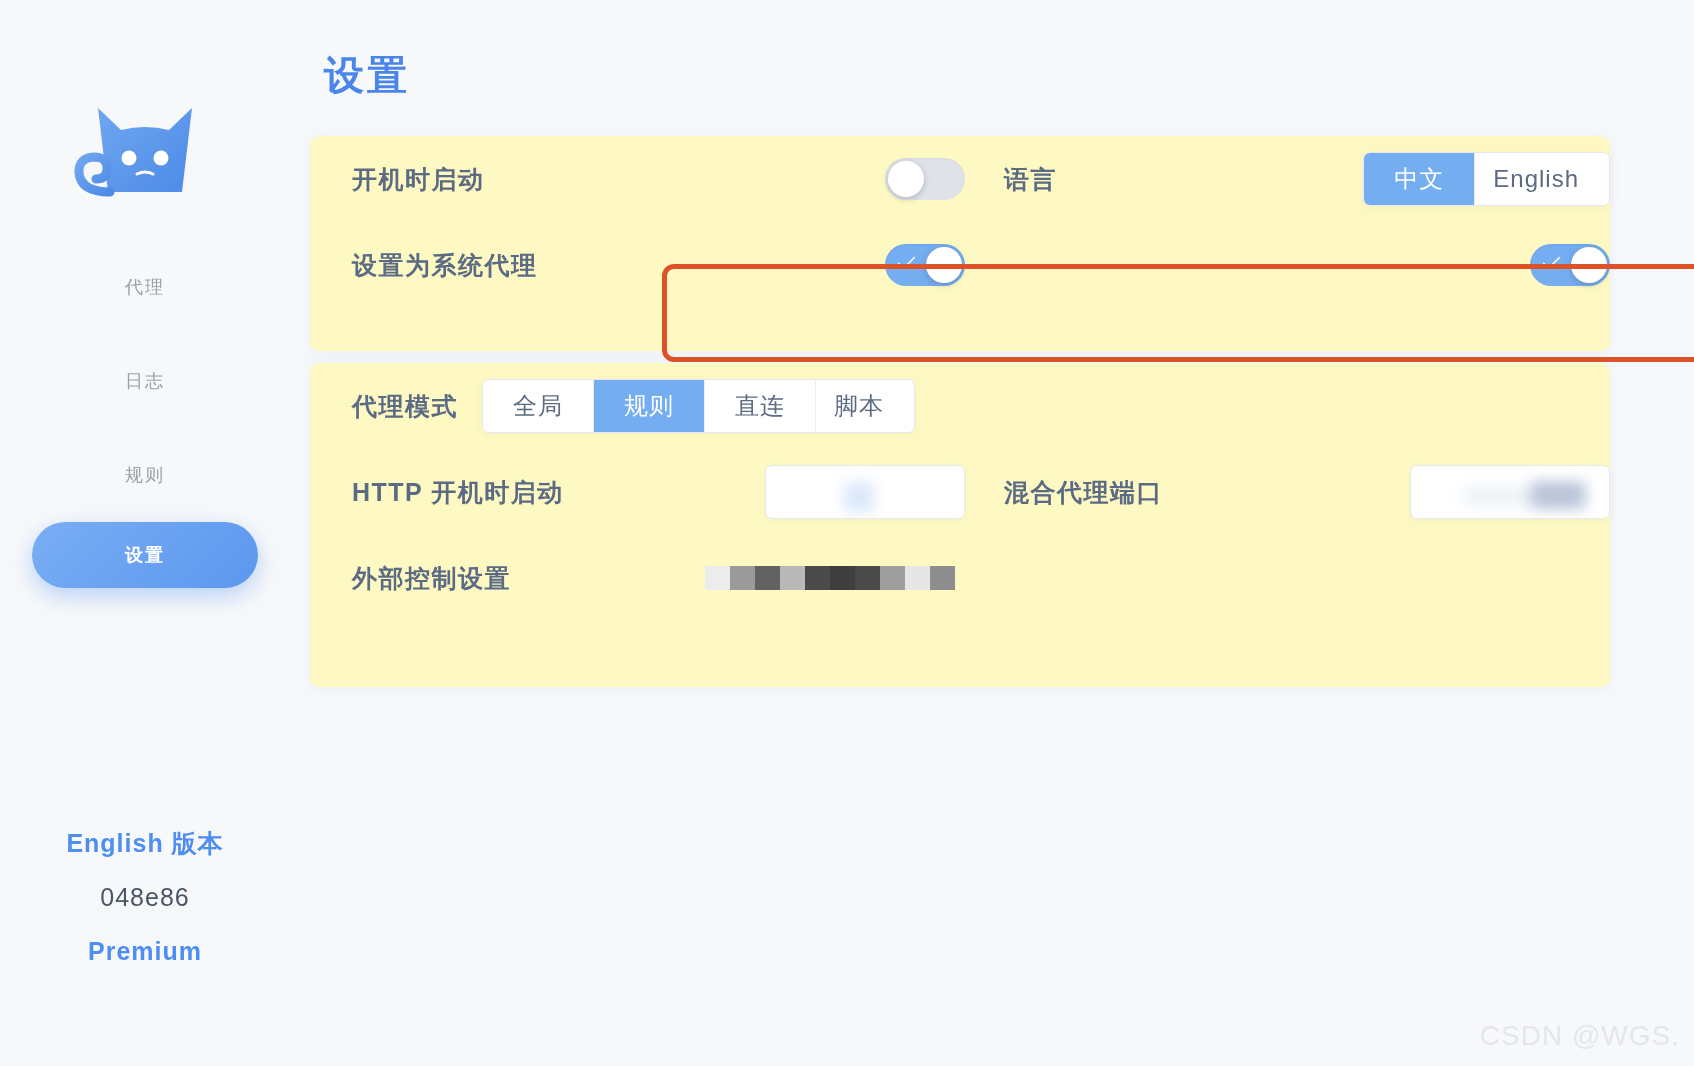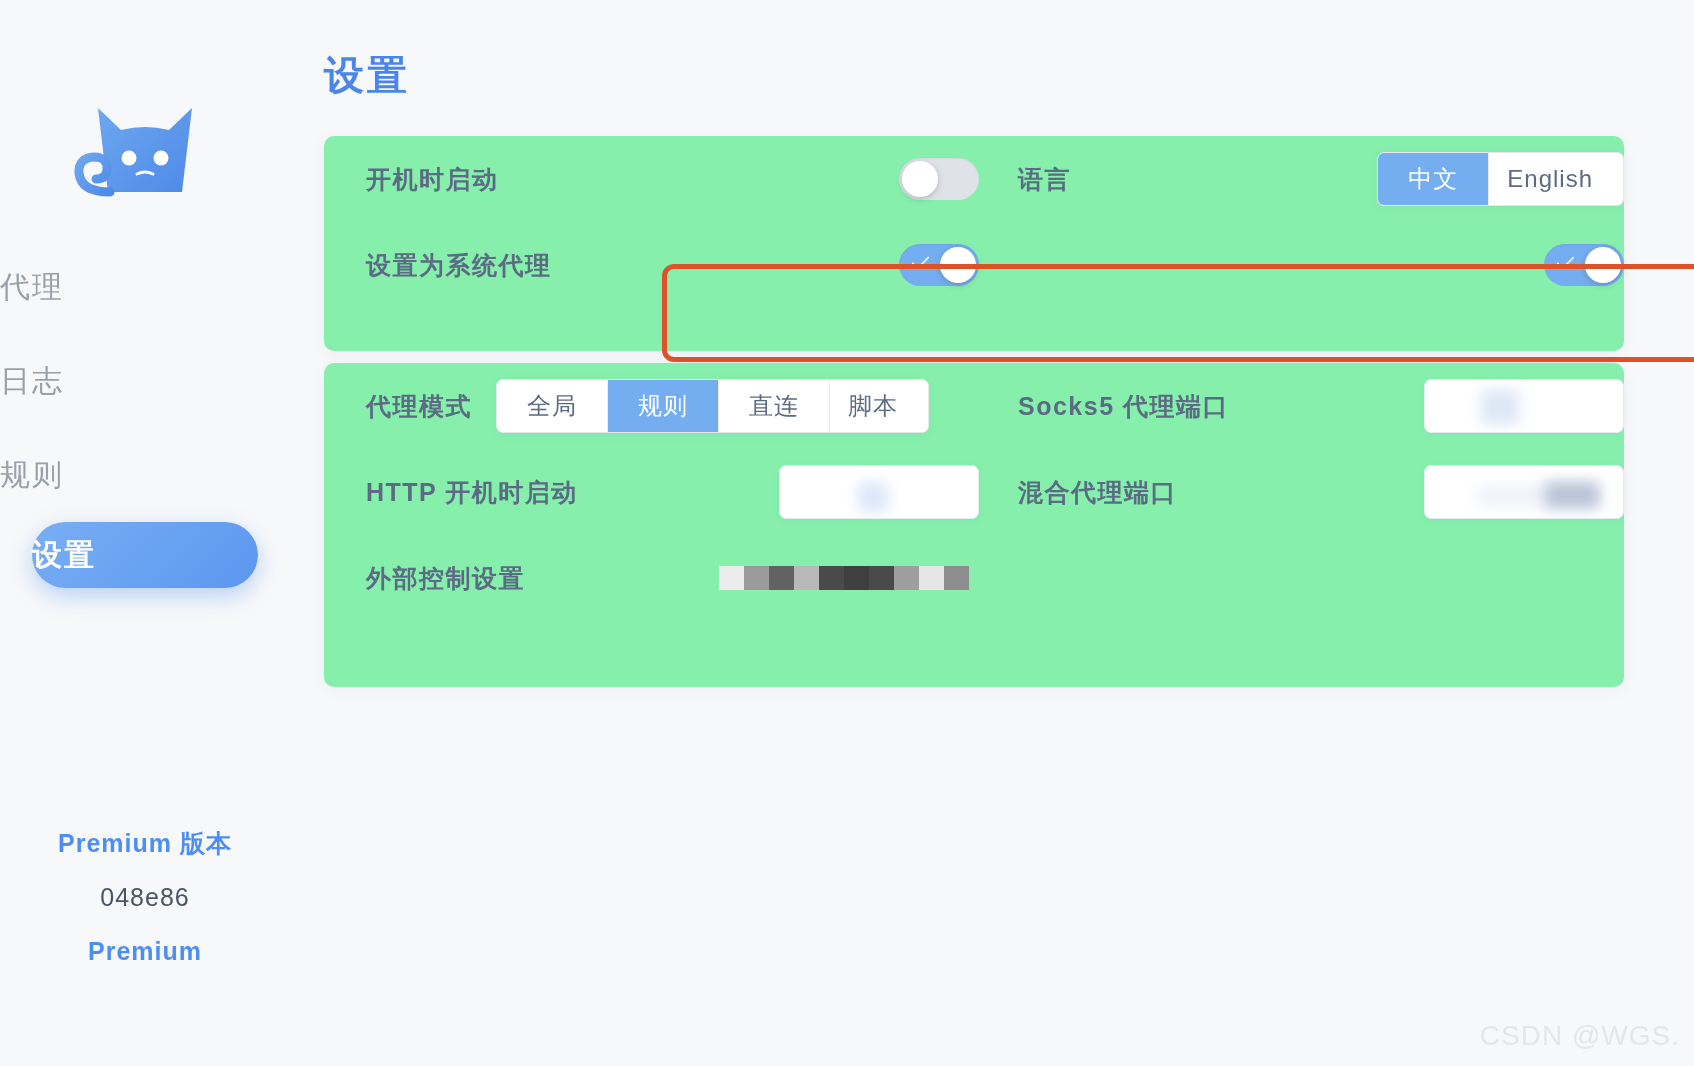--- a/index.html
+++ b/index.html
@@ -19,22 +19,22 @@
   .dot.green  { background:#64b551; }
 
   
   .sidebar {
     position:absolute; left:0; top:0; width:290px; height:1066px;
     background:#f7f8fa;
   }
   .logo { position:absolute; top:80px; left:0; width:290px; display:flex; justify-content:center; }
   .nav { position:absolute; top:240px; left:0; width:290px; }
   .nav-item {
-    height:94px; display:flex; align-items:center; justify-content:flex-start;
-    font-size:30px; color:#9aa0a9; letter-spacing:2px; cursor:pointer;
+    height:94px; display:flex; align-items:center; justify-content:center;
+    font-size:18px; color:#9aa0a9; letter-spacing:2px; cursor:pointer;
   }
   .nav-item.active {
     margin:0 32px; height:66px; border-radius:33px;
     background:linear-gradient(135deg,#79aef4 0%,#5b97ef 100%);
     color:#ffffff; font-weight:600;
     box-shadow:0 8px 22px rgba(92,150,235,.40);
   }
   .footer {
     position:absolute; bottom:88px; left:0; width:290px; text-align:center;
   }
@@ -43,22 +43,22 @@
   .footer .dark { color:#4a5568; font-weight:500; }
 
   
   .main { position:absolute; left:290px; top:0; right:0; bottom:0; }
   .page-title {
     position:absolute; left:34px; top:48px;
     font-size:40px; font-weight:700; color:#4a86ea; letter-spacing:3px;
   }
 
   .card {
-    position:absolute; left:34px; width:1300px;
-    background:#86efac; border-radius:10px;
+    position:absolute; left:20px; width:1300px;
+    background:#fef9c3; border-radius:10px;
     box-shadow:0 3px 14px rgba(100,115,145,.07);
   }
   #card-top    { top:136px; height:215px; }
   #card-bottom { top:363px; height:324px; }
 
   .row { display:flex; width:100%; }
   .cell { display:flex; align-items:center; height:86px; }
   .cell.left  { width:655px; padding-left:42px; }
   .cell.right { width:645px; padding-left:39px; }
   .cell-label {
@@ -164,21 +164,21 @@
       </div>
       <div class="nav-item">
         <span>规则</span>
       </div>
       <div class="nav-item active">
         <span>设置</span>
       </div>
     </div>
 
     <div class="footer">
-      <div class="line blue">Premium 版本</div>
+      <div class="line blue">English 版本</div>
       <div class="line dark">048e86</div>
       <div class="line blue">Premium</div>
     </div>
   </div>
 
   <div class="main">
 
     <div class="page-title">设置</div>
 
     <div class="card" id="card-top">
@@ -227,27 +227,20 @@
 
       <div class="row">
         <div class="cell left">
           <span class="cell-label">代理模式</span>
           <span style="width:24px"></span>
           <div class="segmented">
             <div class="seg">全局</div>
             <div class="seg active">规则</div>
             <div class="seg">直连</div>
             <div class="seg">脚本</div>
-          </div>
-        </div>
-        <div class="cell right">
-          <span class="cell-label">Socks5 代理端口</span>
-          <span class="spacer"></span>
-          <div class="txtbox">
-            <span class="blur-a"></span>
           </div>
         </div>
       </div>
 
       <div class="row">
         <div class="cell left">
           <span class="cell-label">HTTP 开机时启动</span>
           <span class="spacer"></span>
           <div class="txtbox">
             <span class="blur-a" style="left:78px;top:16px;width:30px;height:30px;background:#dbe8fa;"></span>

